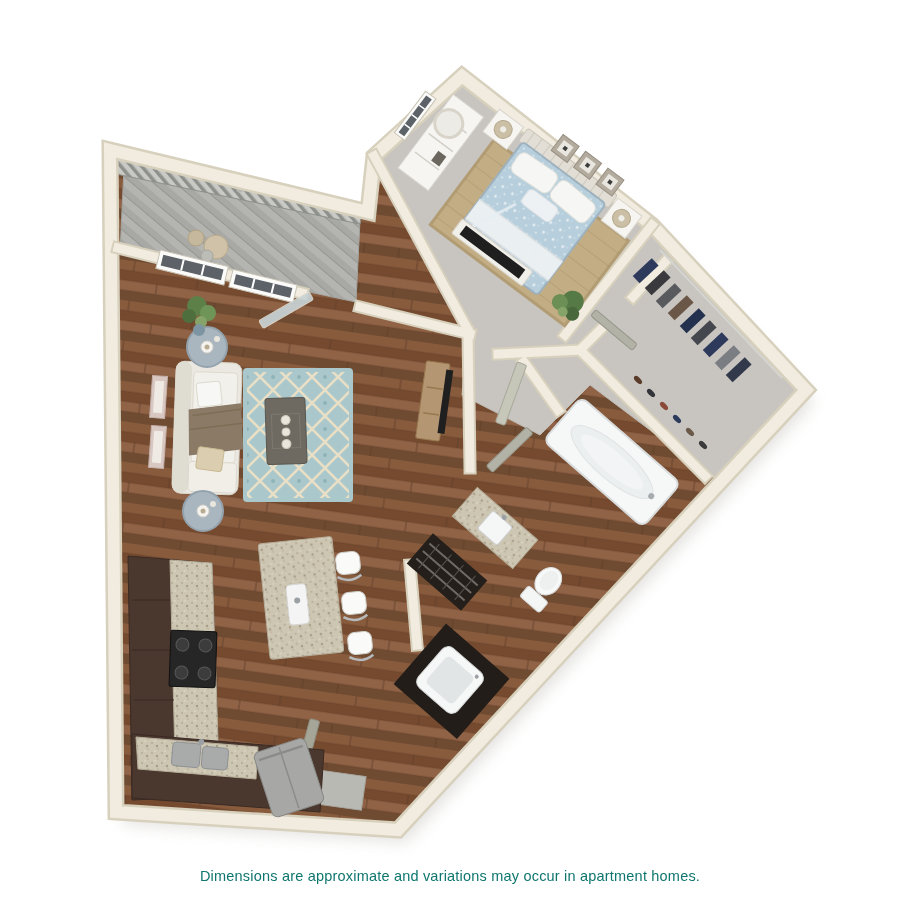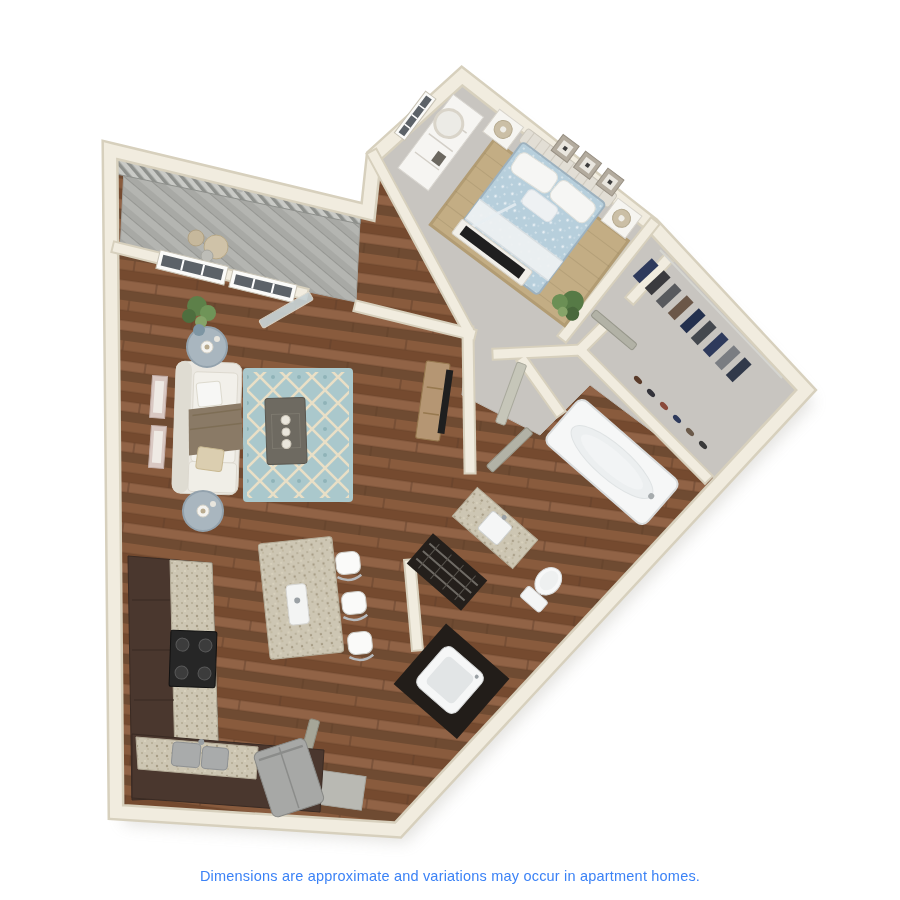--- a/index.html
+++ b/index.html
@@ -1,20 +1,20 @@
 <!DOCTYPE html>
 <html><head>
 <meta charset="utf-8">
 <style>
   html,body{margin:0;padding:0;background:#ffffff;}
   .stage{position:relative;width:900px;height:900px;margin:0 auto;background:#ffffff;overflow:hidden;
          font-family:"Liberation Sans", sans-serif;}
   .stage svg{position:absolute;left:0;top:0;}
   .caption{position:absolute;left:0;right:0;bottom:16px;text-align:center;
-           font-size:14.5px;color:#3b82f6;letter-spacing:.2px;}
+           font-size:14.5px;color:#0f766e;letter-spacing:.2px;}
 </style>
 </head>
 <body>
 
 <div class="stage">
 <svg width="900" height="900" viewBox="0 0 900 900">
   <defs>
     <filter id="soft" x="-20%" y="-20%" width="140%" height="140%">
           <feGaussianBlur stdDeviation="8"></feGaussianBlur>
         </filter>

